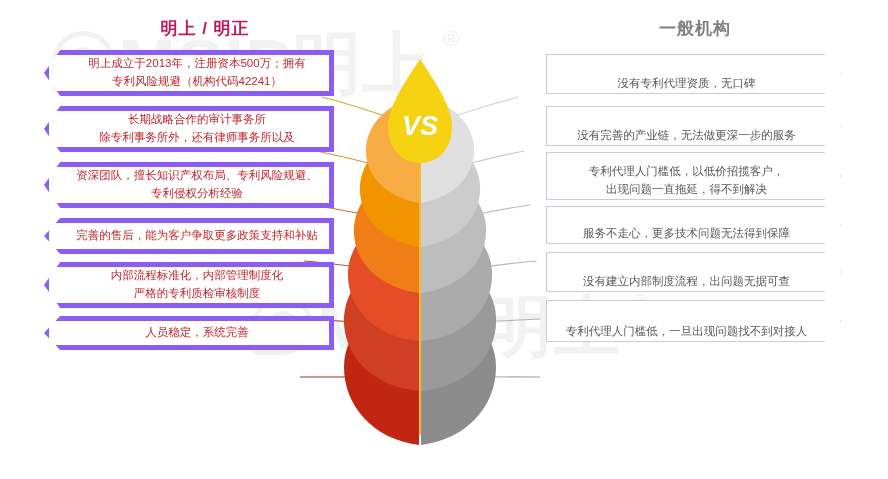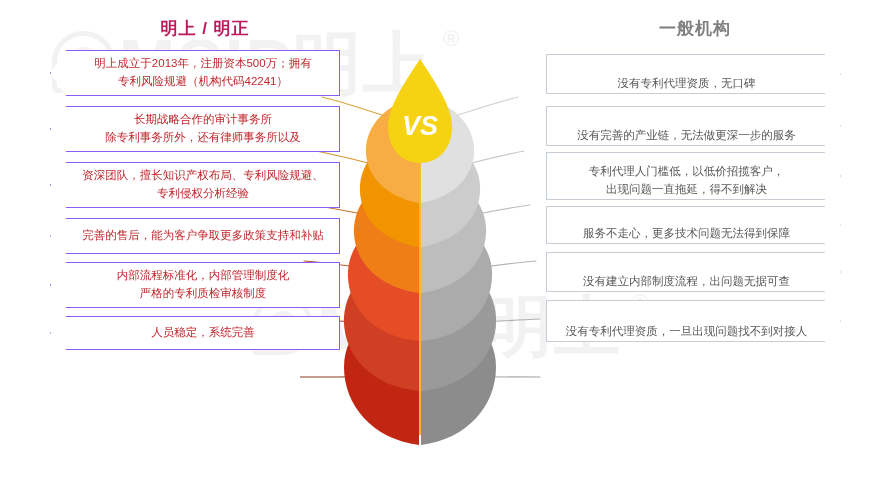--- a/index.html
+++ b/index.html
@@ -98,23 +98,23 @@
     display: flex;
     align-items: center;
     justify-content: center;
     text-align: center;
     font-size: 11.5px;
     line-height: 1.55;
     background: #ffffff;
     z-index: 5;
   }
   .card-left {
-    left: 50px;
+    left: 44px;
     width: 290px;
-    border: 1px solid #8b5cf6;
+    border: 5px solid #8b5cf6;
     color: #c0272d;
     clip-path: polygon(0% 50%, 5.6% 0%, 100% 0%, 100% 100%, 5.6% 100%);
     padding-left: 20px;
     padding-right: 4px;
   }
   .card-right {
     left: 546px;
     width: 295px;
     border: 1px solid #c6cdd6;
     color: #58585a;
@@ -254,16 +254,16 @@
         <span class="card-text">服务不走心，更多技术问题无法得到保障</span>
       </div>
     </div>
     <div class="card card-right" style="top: 252px; height: 40px;">
       <div>
         <span class="card-text">没有建立内部制度流程，出问题无据可查</span>
       </div>
     </div>
     <div class="card card-right" style="top: 300px; height: 42px;">
       <div>
-        <span class="card-text">没有专利代理资质，一旦出现问题找不到对接人</span>
+        <span class="card-text">专利代理人门槛低，一旦出现问题找不到对接人</span>
       </div>
     </div>
   </div>
 
 </body></html>

